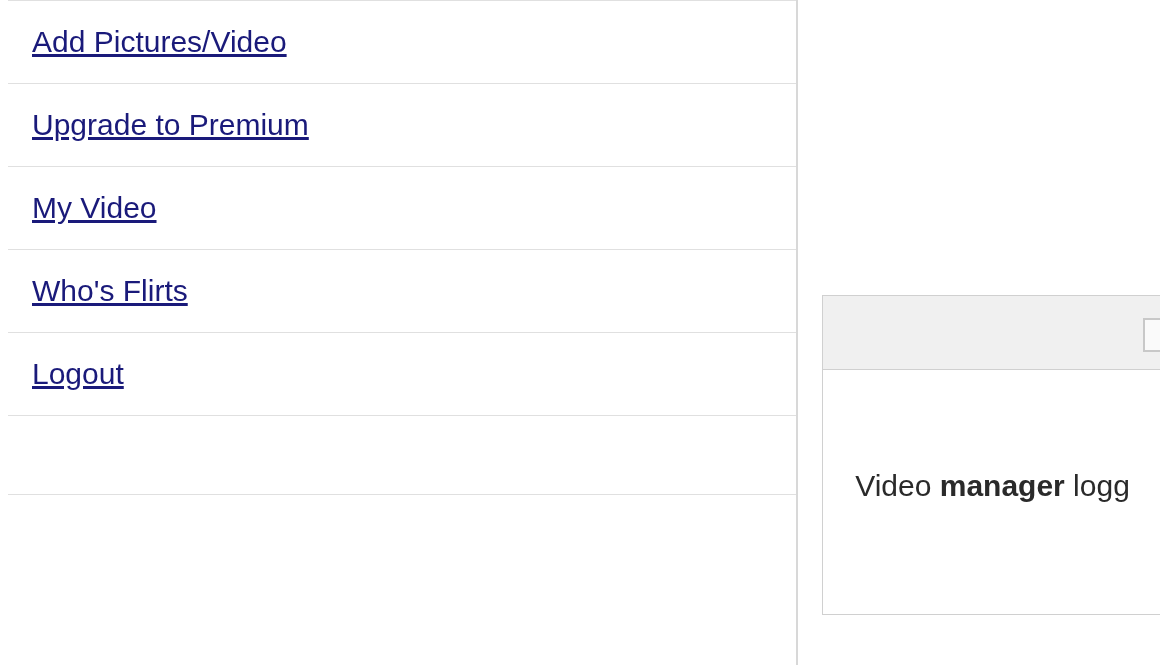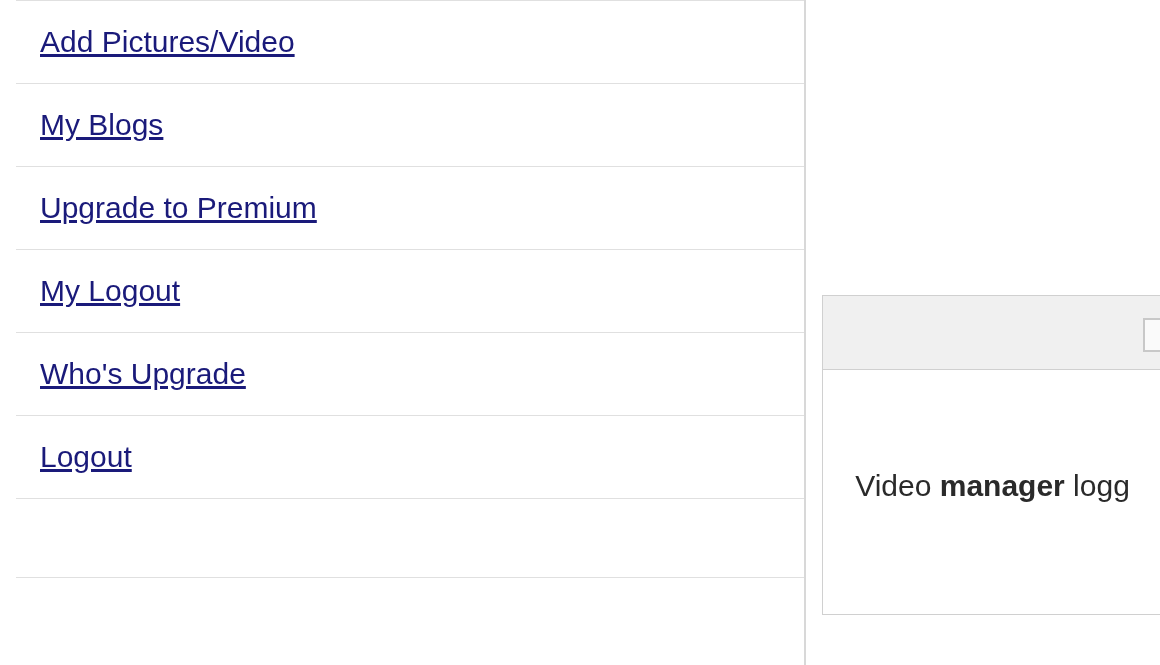--- a/index.html
+++ b/index.html
@@ -10,21 +10,21 @@
     body {
       font-family: Arial, Helvetica, sans-serif;
       background: #ffffff;
       width: 1160px;
       height: 665px;
       position: relative;
       overflow: hidden;
     }
     .sidebar {
       position: absolute;
-      left: 16px;
+      left: 8px;
       top: 0;
       width: 790px;
       height: 665px;
       border-right: 2px solid #d8d8d8;
     }
     .menu-item {
       border-top: 1px solid #e0e0e0;
       border-bottom: 1px solid #e0e0e0;
       padding: 24px 0 24px 24px;
       margin-top: -1px;
@@ -87,30 +87,27 @@
     }
   </style>
 </head>
 <body>
 
 <div class="sidebar">
   <div class="menu-item">
     <a>Add Pictures/Video</a>
   </div>
   <div class="menu-item">
-    <a>My Blogs</a>
-  </div>
-  <div class="menu-item">
     <a>Upgrade to Premium</a>
   </div>
   <div class="menu-item">
-    <a>My Logout</a>
+    <a>My Video</a>
   </div>
   <div class="menu-item">
-    <a>Who's Upgrade</a>
+    <a>Who's Flirts</a>
   </div>
   <div class="menu-item">
     <a>Logout</a>
   </div>
   <div class="empty-row"></div>
 </div>
 
 <div class="notification-panel">
   <div class="notification-header">
     <div class="notification-header-box"></div>

